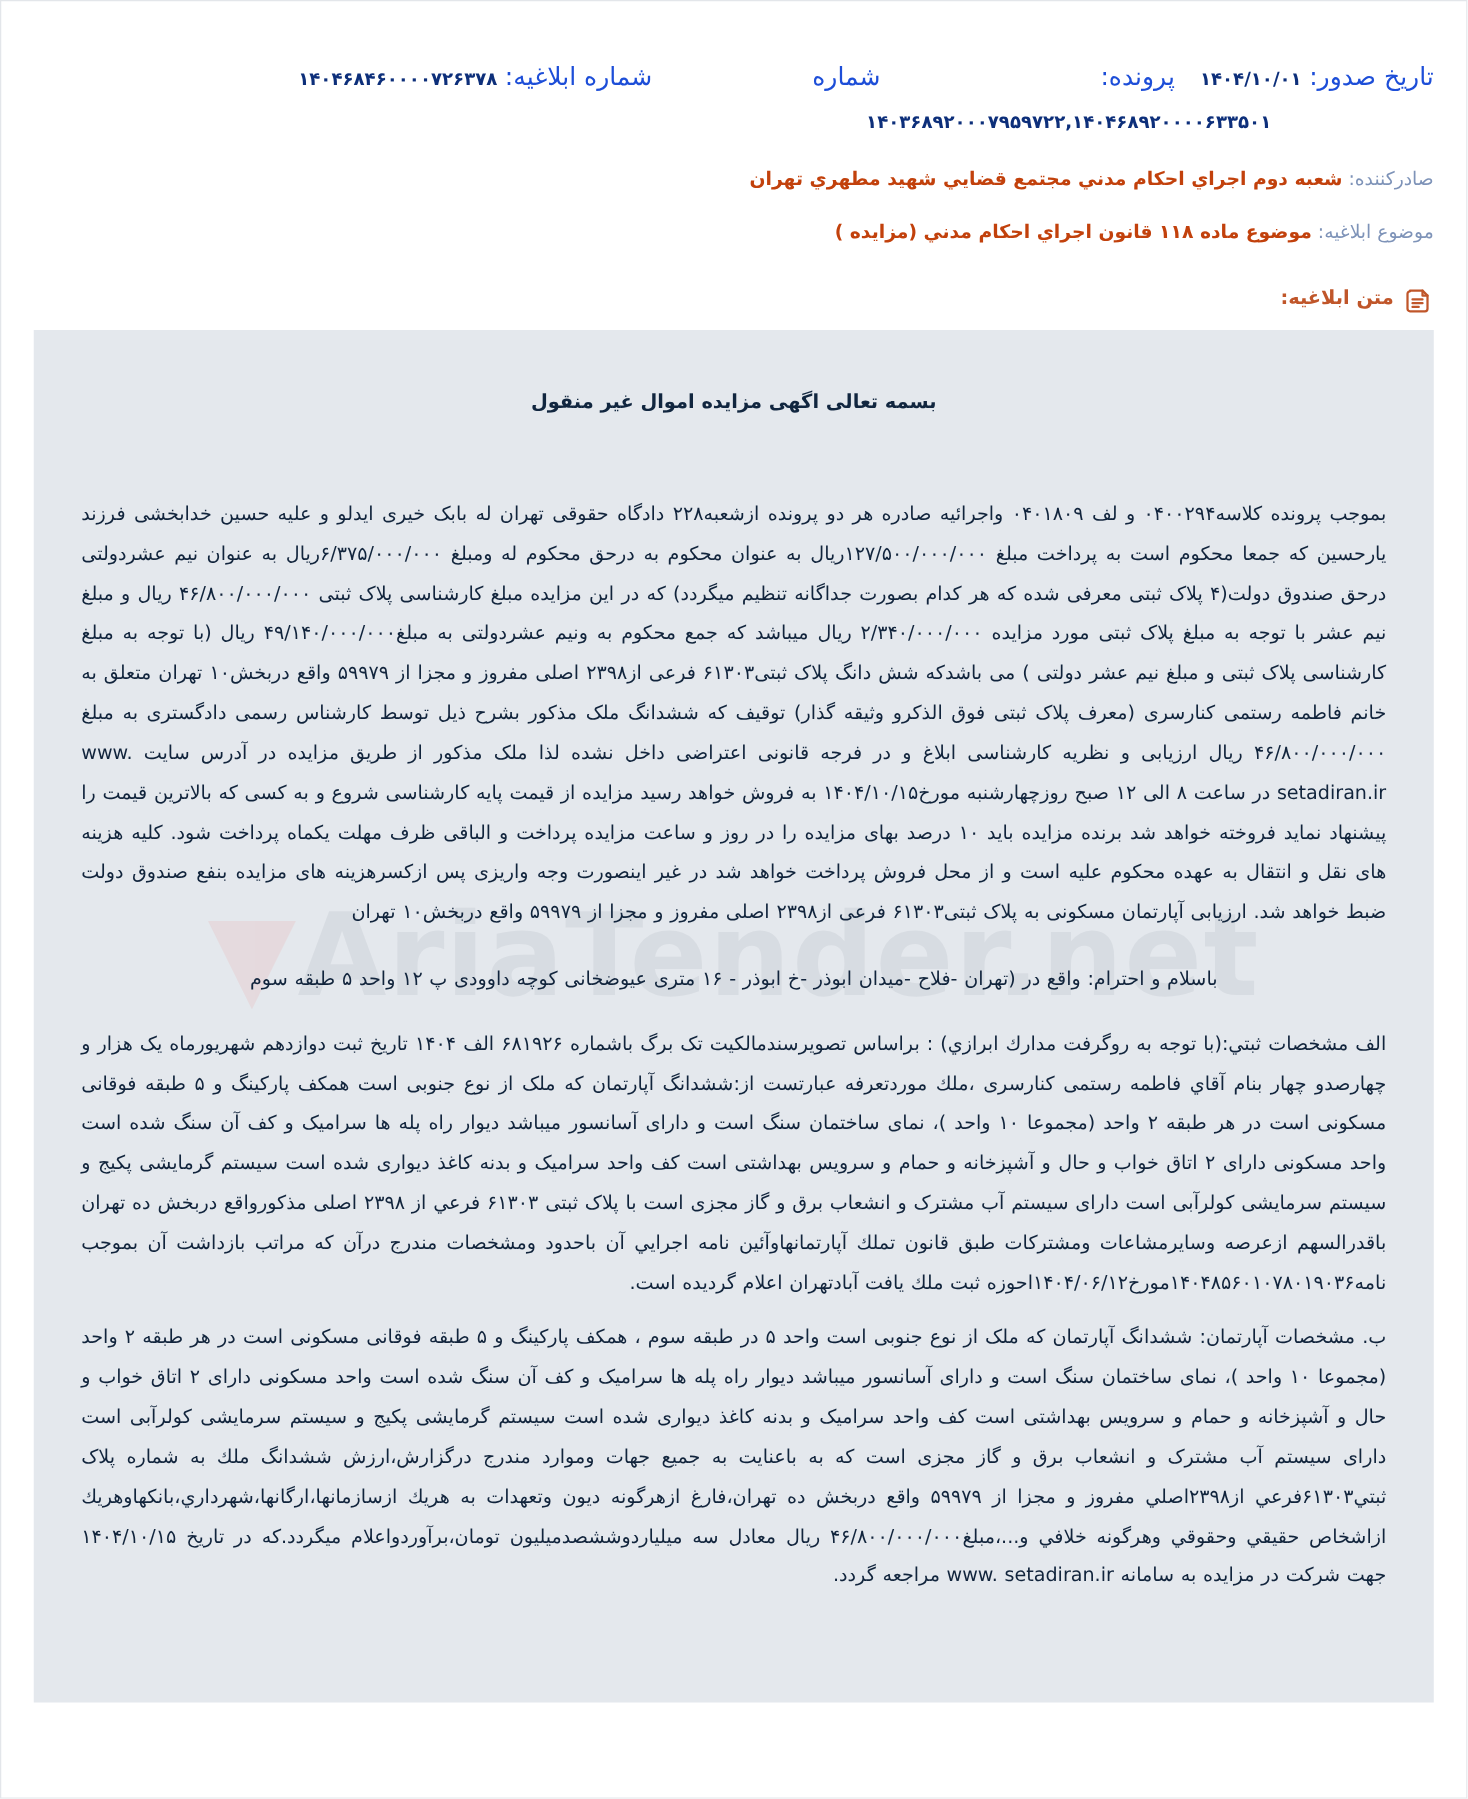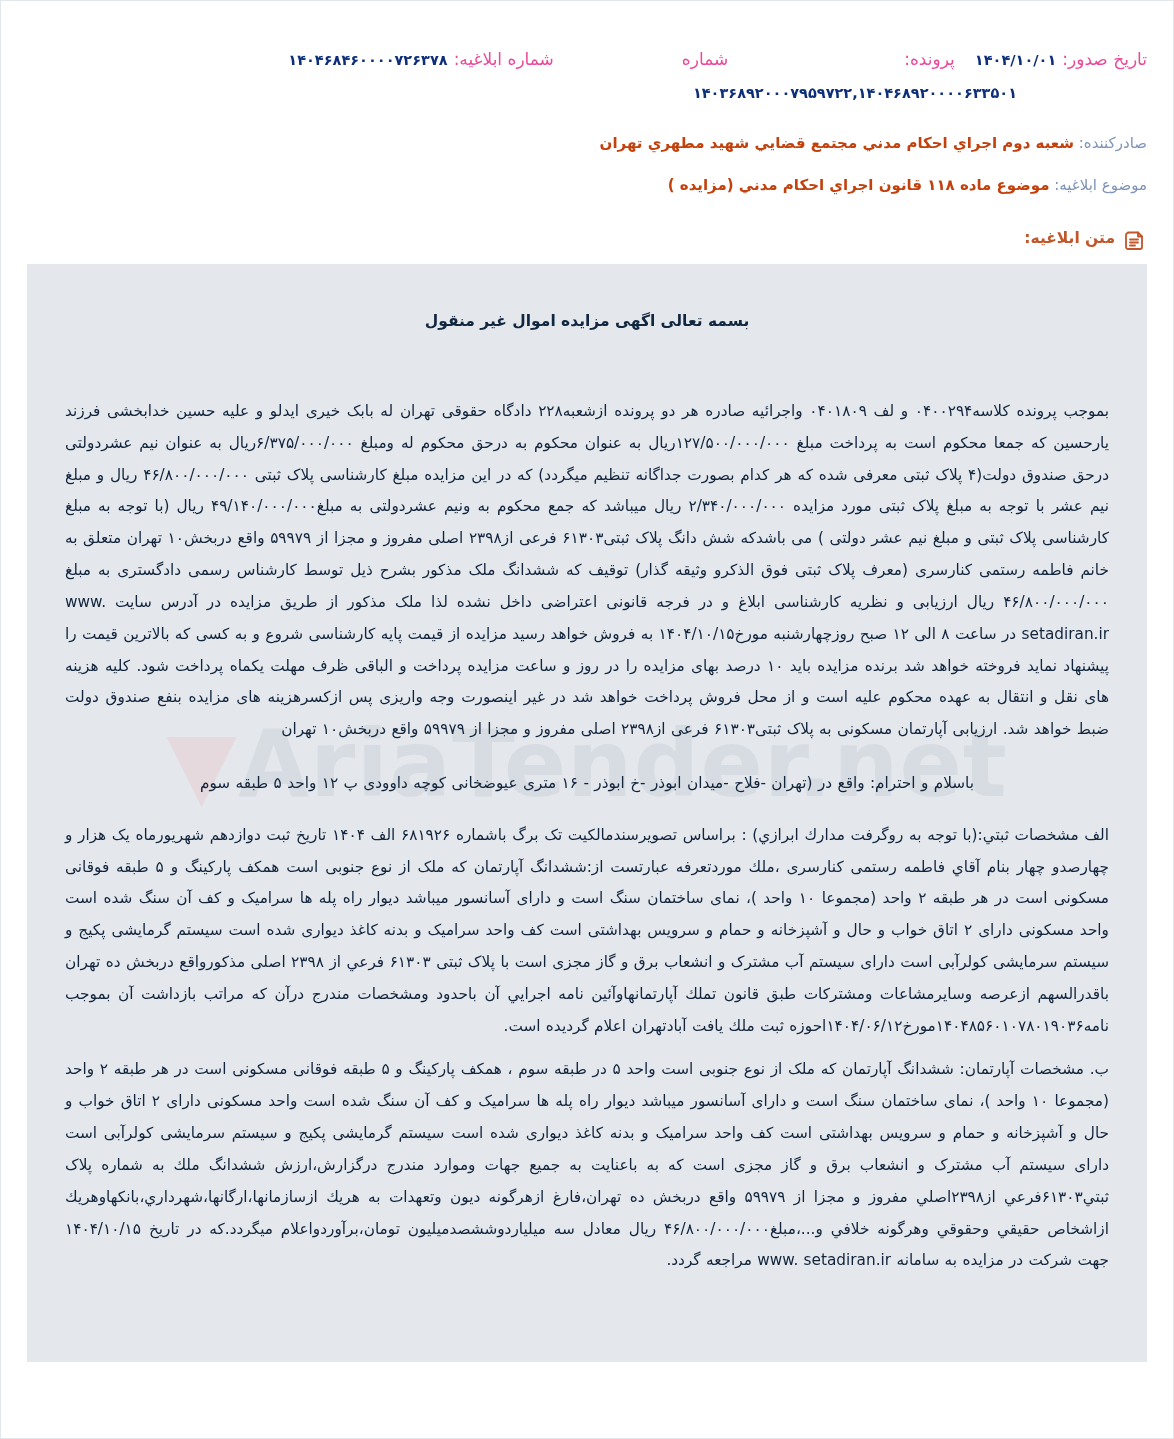--- a/index.html
+++ b/index.html
@@ -36,22 +36,22 @@
     display: flex;
     flex-direction: row;
     justify-content: flex-start;
     align-items: baseline;
     gap: 0;
     font-size: 14.5px;
     white-space: nowrap;
   }
   .hdr-cell { display: flex; align-items: baseline; gap: 6px; }
   .hdr-label {
-    color: #ec4899;
-    font-size: 17px;
+    color: #1d4ed8;
+    font-size: 20px;
   }
   .hdr-value {
     color: #0d2f7a;
     font-weight: bold;
     font-size: 14.5px;
     letter-spacing: .2px;
   }
   .sp-1 { width: 176px; }
   .sp-2 { width: 128px; }
   .sp-3 { width: 20px; }

